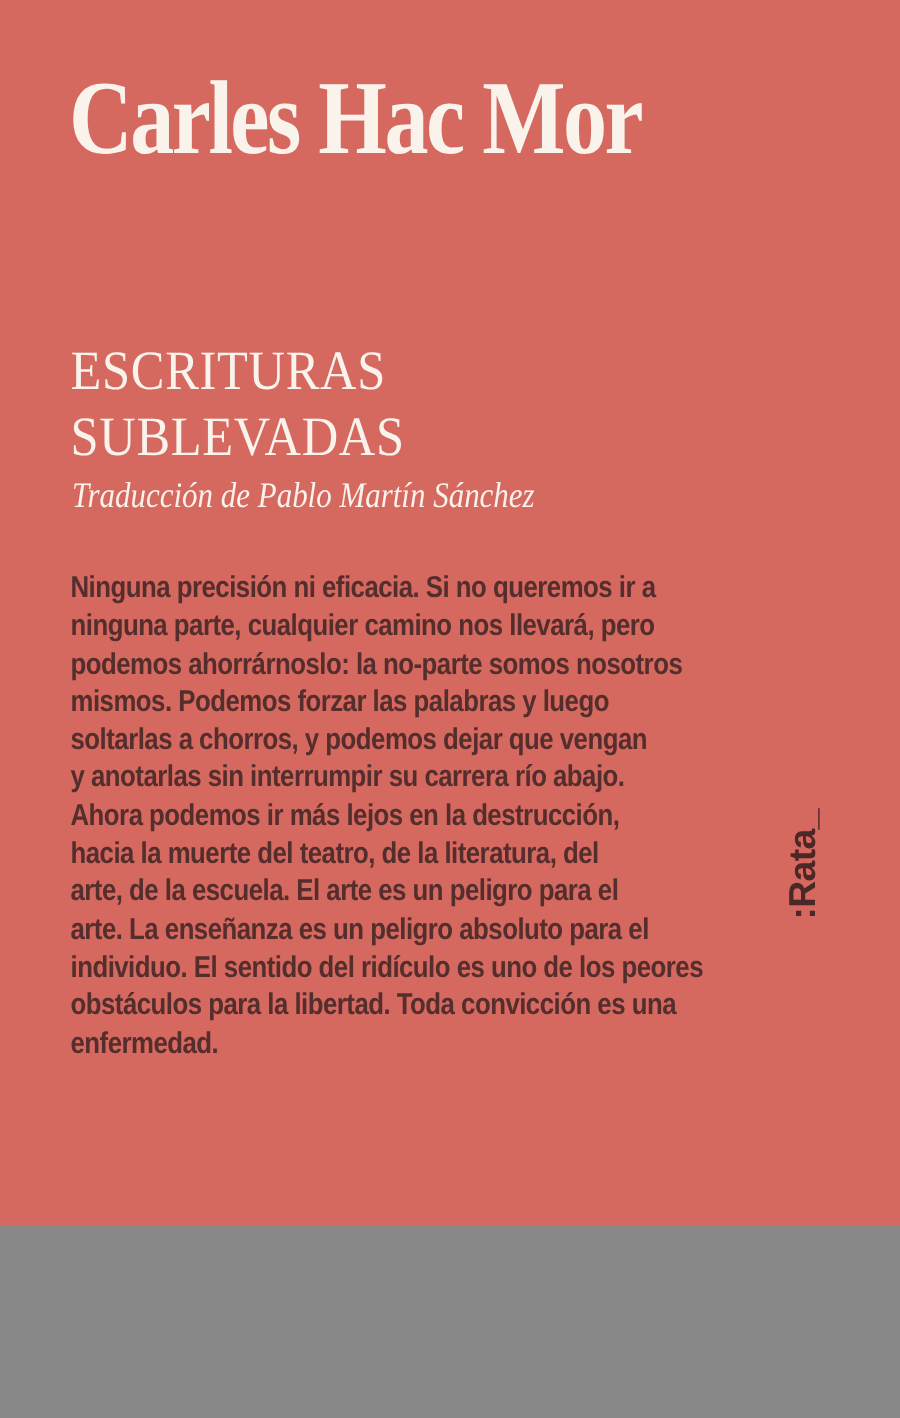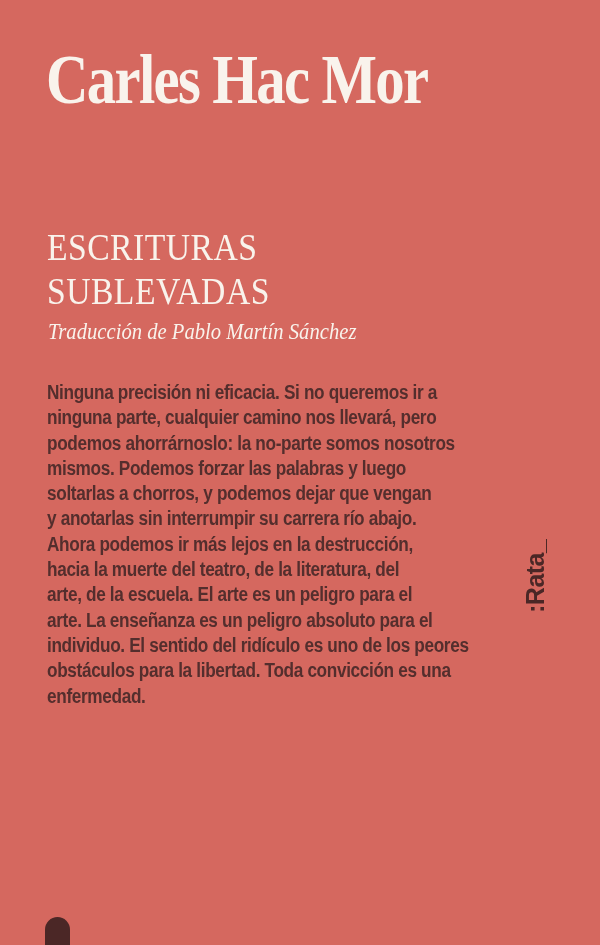--- a/index.html
+++ b/index.html
@@ -6,21 +6,21 @@
     --bg: #d5685f;
     --light: #f9f3ec;
     --dark: #542e2d;
     --mark: #4b2726;
   }
   * { margin: 0; padding: 0; box-sizing: border-box; }
   html, body { background: #888; }
   .cover {
     position: relative;
     width: 600px;
-    height: 945px;
+    height: 817px;
     background: var(--bg);
     overflow: hidden;
     font-family: "Liberation Sans", sans-serif;
     margin: 0 auto;
   }
   .author {
     position: absolute;
     left: 46px;
     top: 40px;
     font-family: "Liberation Serif", serif;

